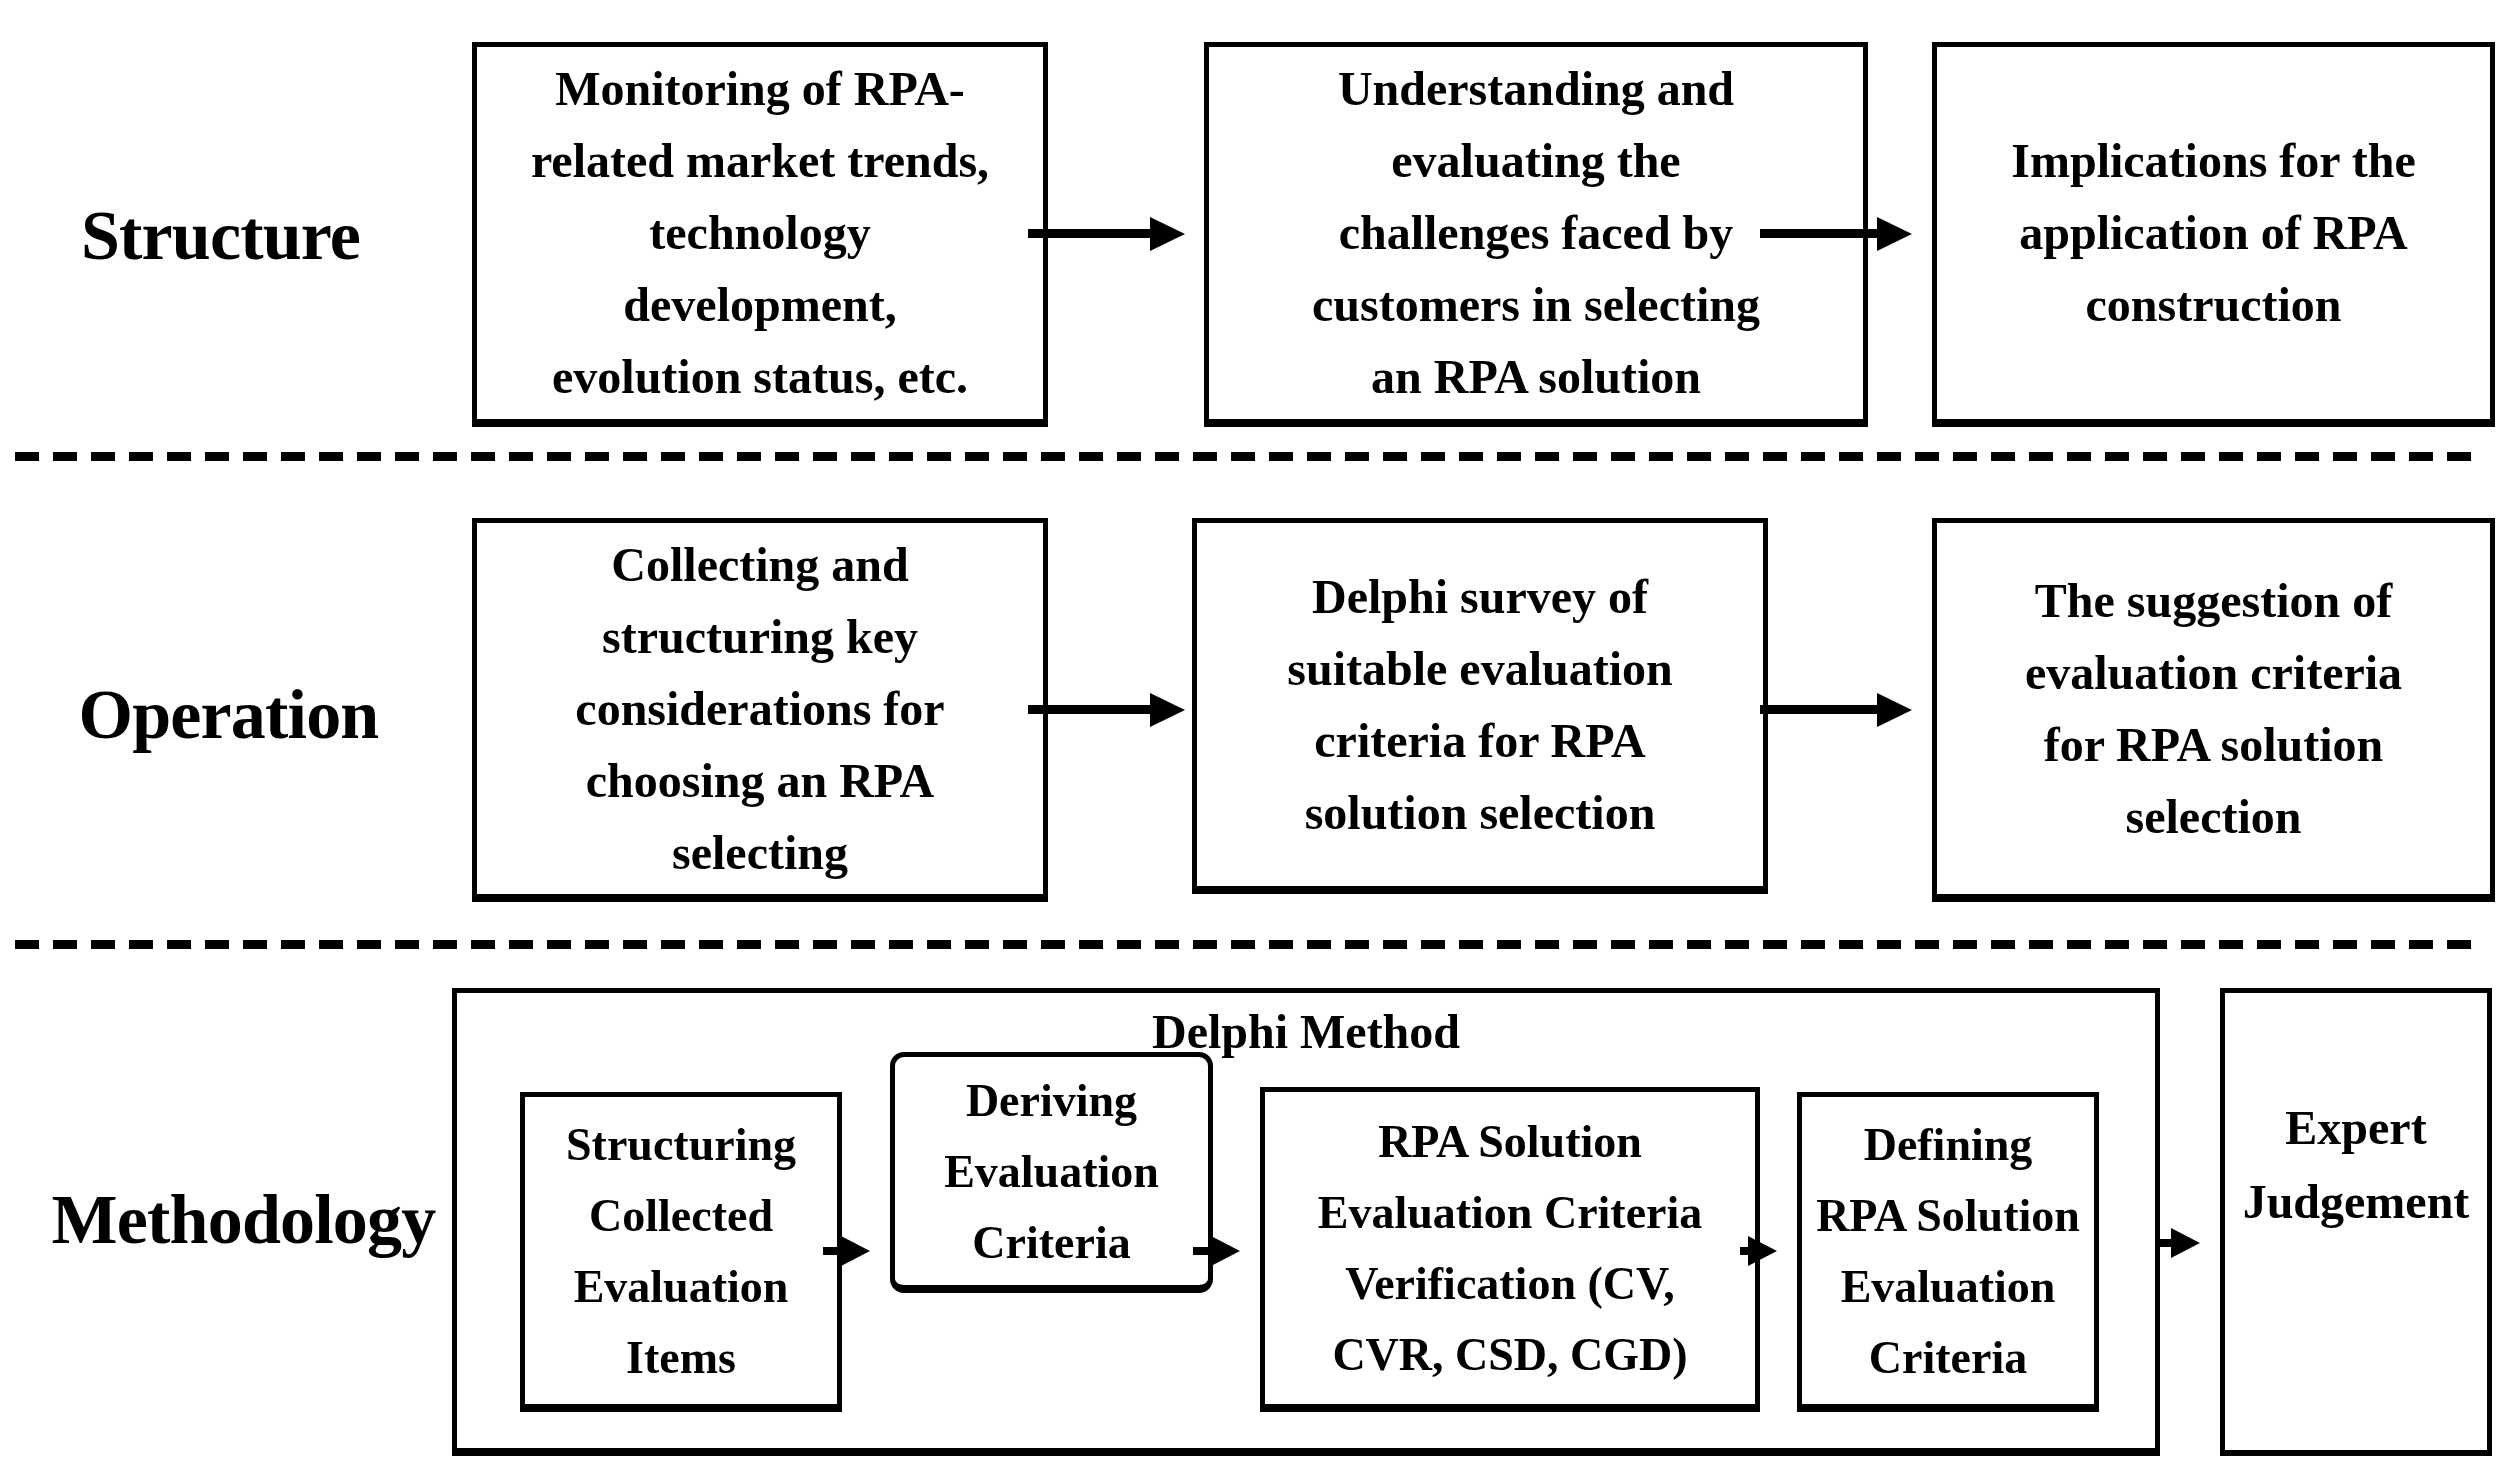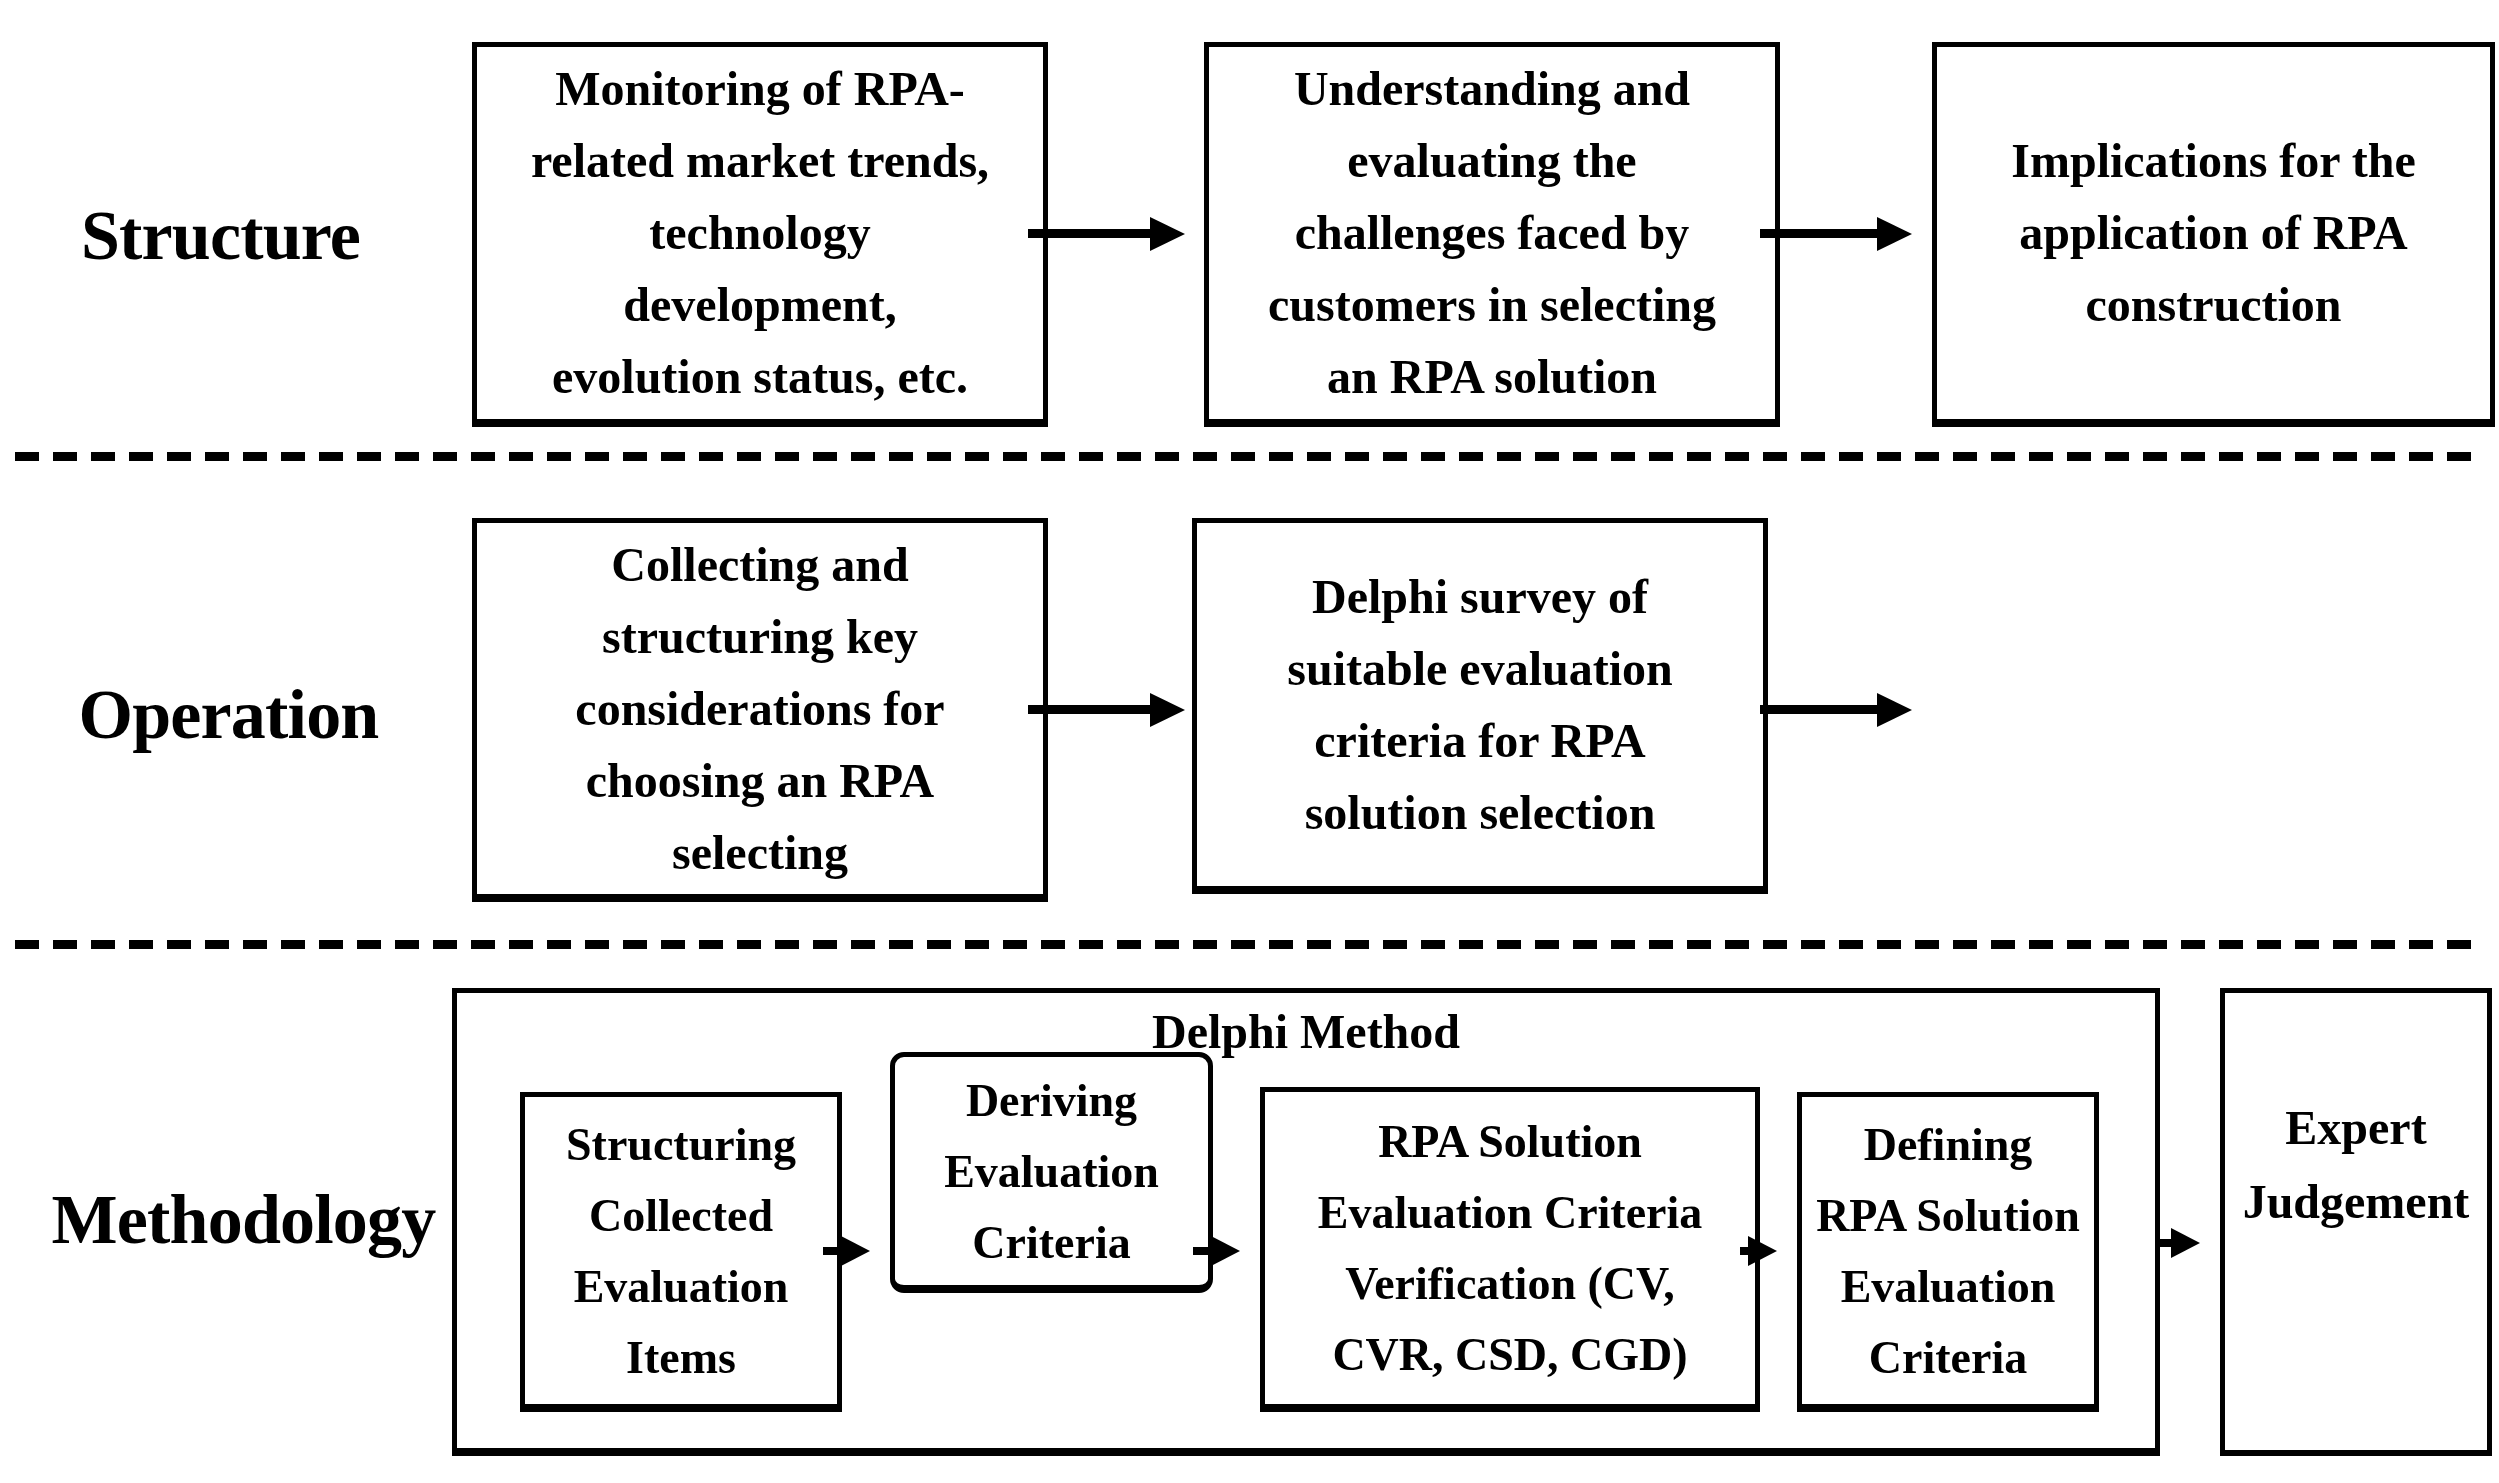--- a/index.html
+++ b/index.html
@@ -43,21 +43,21 @@
     text-align: center;
     margin-left: 20px;
   }
   .box-text {
     white-space: pre-line;
     font-size: 48px;
     line-height: 72px;
   }
   
   #b11 { left: 452px;  top: 42px; width: 576px; height: 385px; }
-  #b12 { left: 1184px; top: 42px; width: 576px; height: 385px; }
+  #b12 { left: 1184px; top: 42px; width: 664px; height: 385px; }
   #b13 { left: 1912px; top: 42px; width: 563px; height: 385px; }
   
   #b21 { left: 452px;  top: 518px; width: 576px; height: 384px; }
   #b22 { left: 1172px; top: 518px; width: 576px; height: 376px; }
   #b23 { left: 1912px; top: 518px; width: 563px; height: 384px; }
 
   
   .dash {
     position: absolute;
     left: 15px;
@@ -178,20 +178,26 @@
   <div class="box" id="b22">
     <div class="box-text">Delphi survey  of
 suitable evaluation
 criteria for RPA
 solution selection</div>
   </div>
   <div class="arrow" id="a22">
     <div class="shaft"></div>
     <div class="head"></div>
   </div>
+  <div class="box" id="b23">
+    <div class="box-text">The suggestion of
+evaluation criteria
+for RPA solution
+selection</div>
+  </div>
 
   <div class="dash" id="dash2"></div>
 
   <div id="delphi"></div>
   <div id="delphi-title">Delphi Method</div>
 
   <div class="box step" id="s1">
     <div class="box-text">Structuring
 Collected
 Evaluation

